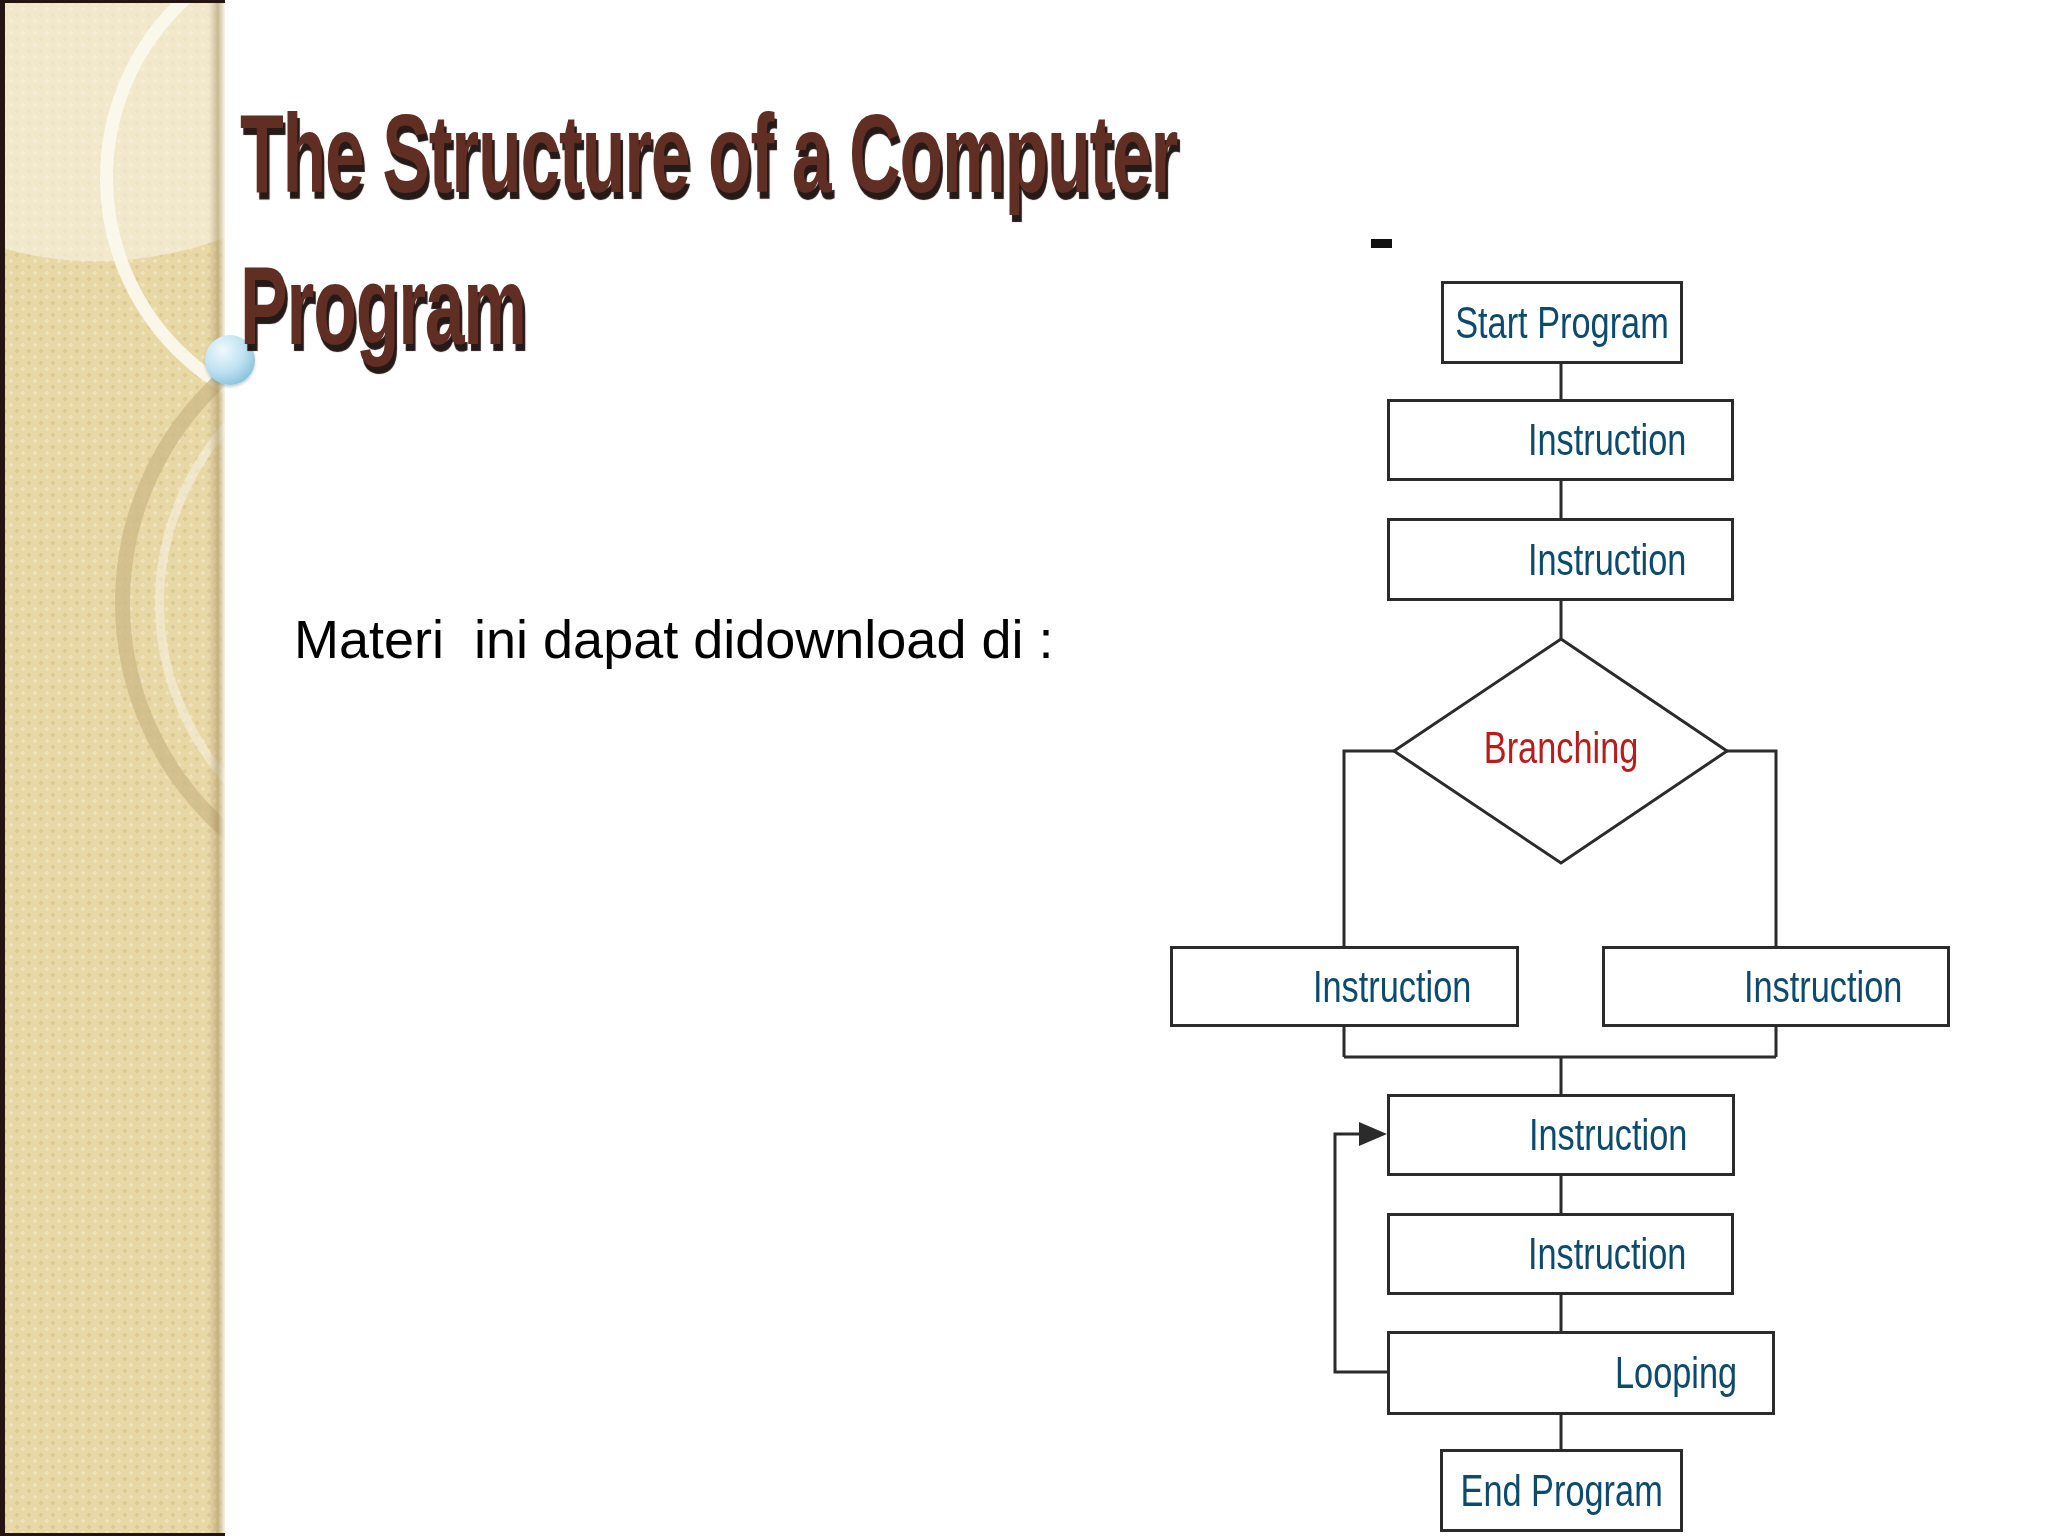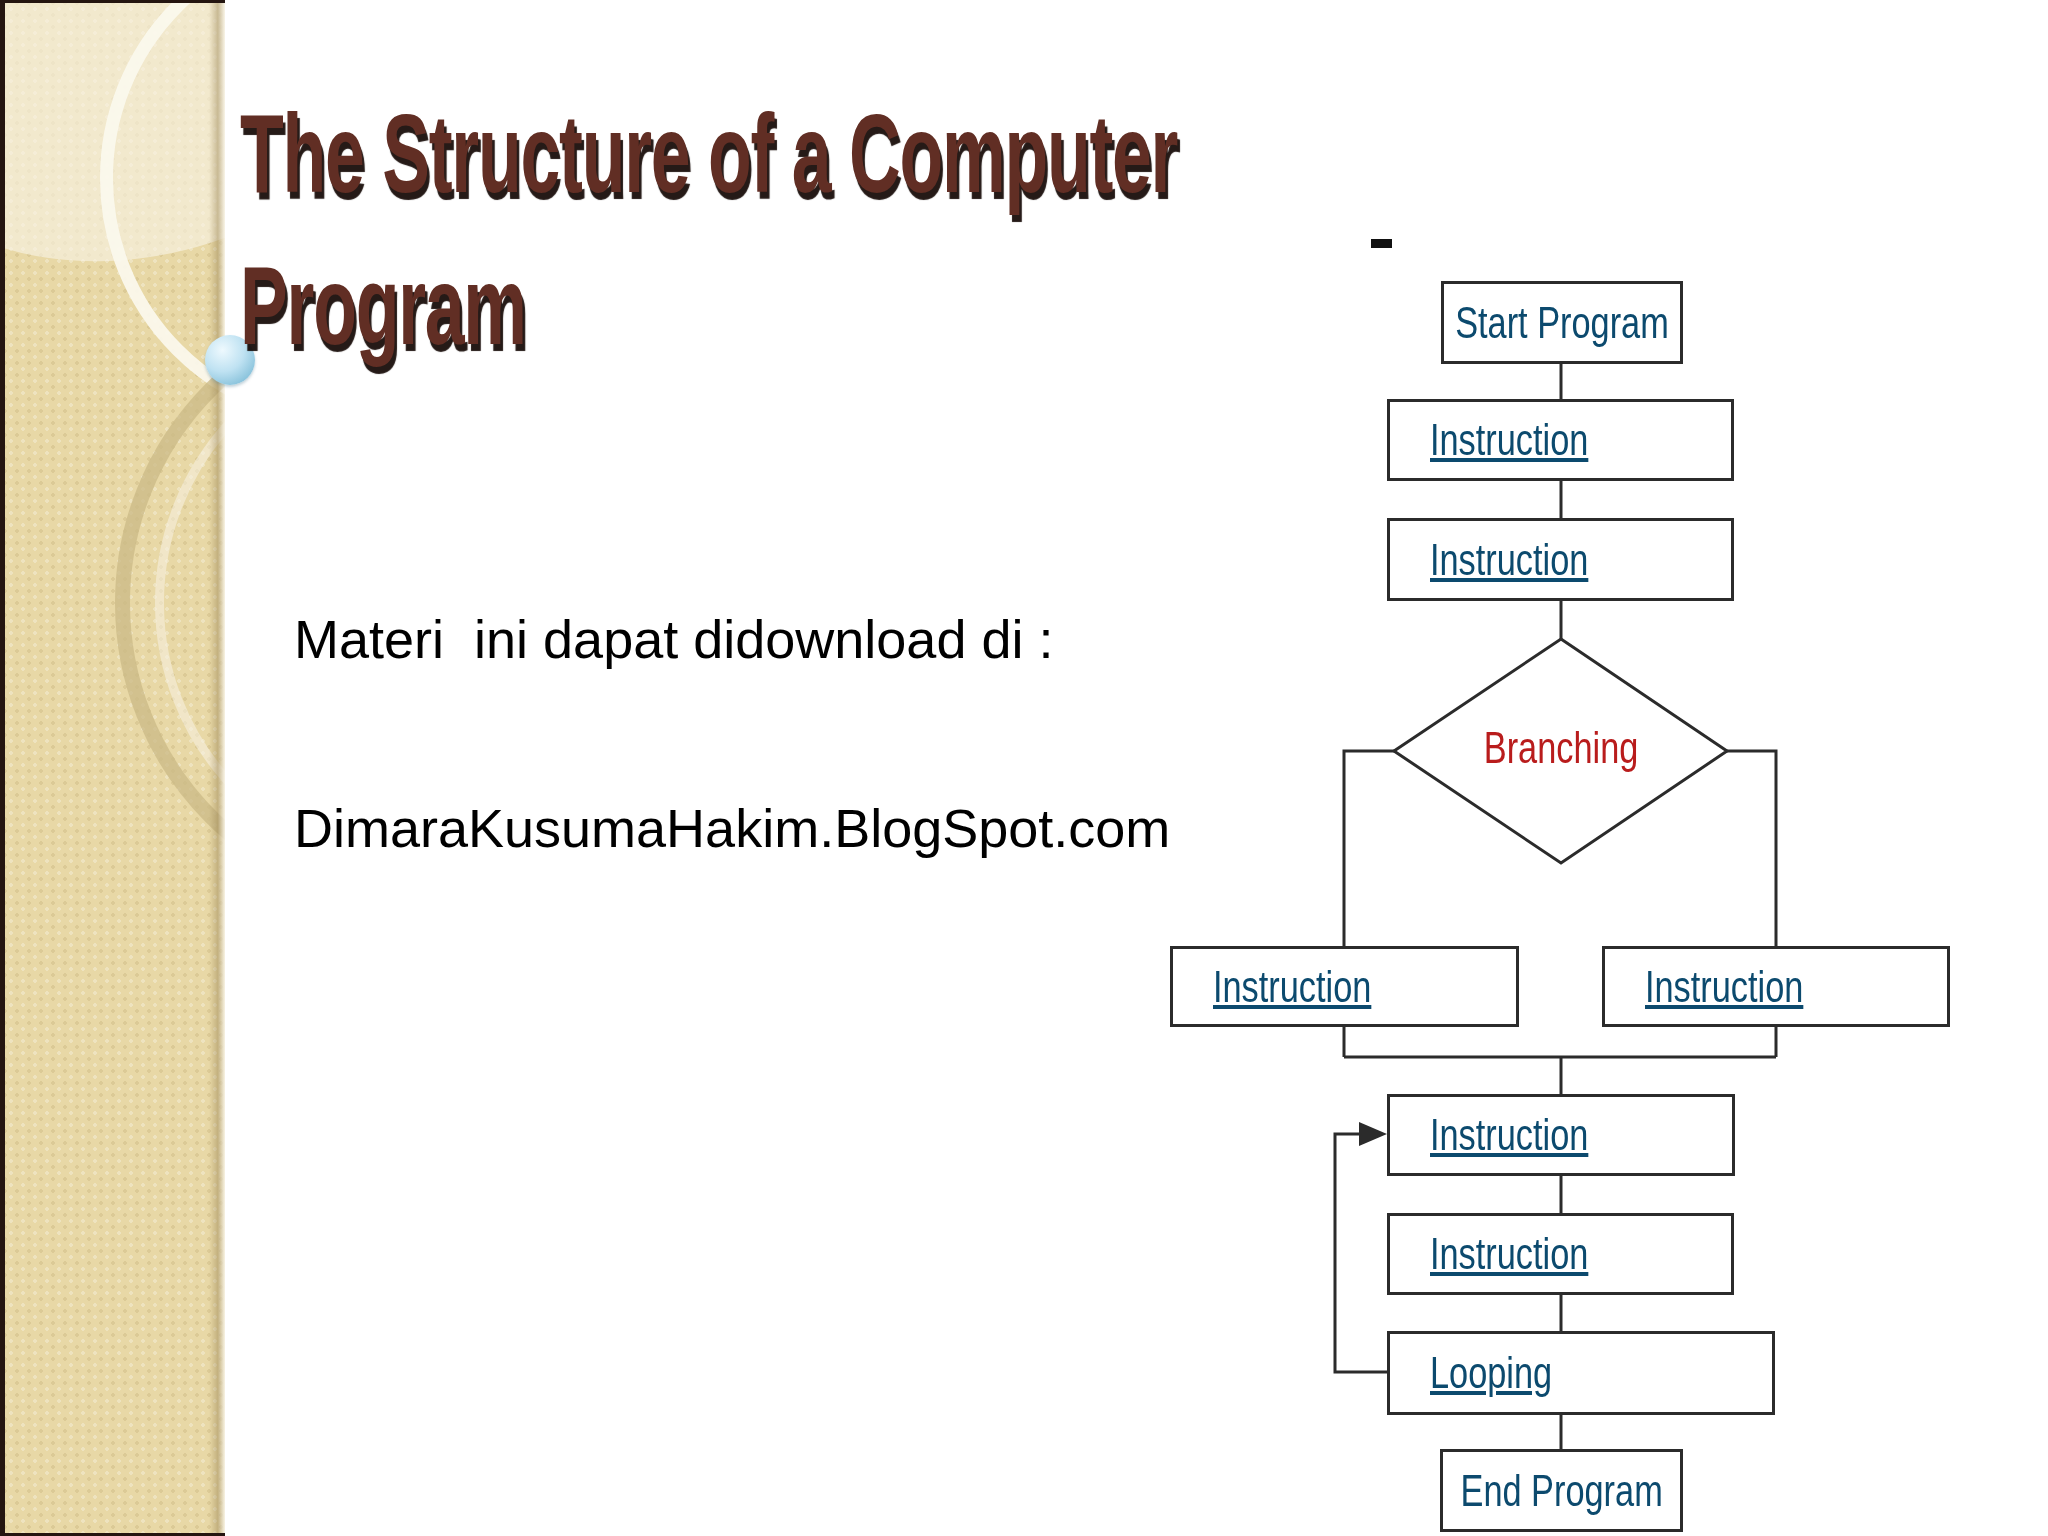--- a/index.html
+++ b/index.html
@@ -59,21 +59,21 @@
     font-size:54px;line-height:63px;white-space:pre-wrap;
   }
 
   
   .fc-svg{position:absolute;left:0;top:0;}
   .fc-node{
     position:absolute;background:#ffffff;border:3px solid #2b2b2b;box-sizing:border-box;
     display:flex;align-items:center;color:#0c4a6e;font-size:44px;
   }
   .fc-node .lbl{display:inline-block;transform:scaleX(0.78);transform-origin:left center;white-space:nowrap;}
-  .fc-left{justify-content:flex-start;padding-left:40px;text-decoration:underline;}
+  .fc-left{justify-content:flex-end;padding-left:40px;}
   .fc-center{justify-content:center;}
   .fc-center .lbl{transform-origin:center center;}
   .fc-diamond-label{
     position:absolute;left:1411px;top:723px;width:300px;text-align:center;
     color:#b91c1c;font-size:44px;
   }
   .fc-diamond-label .lbl{display:inline-block;transform:scaleX(0.78);transform-origin:center center;white-space:nowrap;}
 
   .stray{position:absolute;left:1371px;top:239px;width:21px;height:9px;background:#111;}
 </style>
@@ -92,21 +92,20 @@
 
   <div class="bead"></div>
 
   <div class="title">
     <div>The Structure of a Computer</div>
     <div>Program</div>
   </div>
 
   <div class="subtitle">
     <div>Materi  ini dapat didownload di :</div>
-    <div>DimaraKusumaHakim.BlogSpot.com</div>
   </div>
 
   <div class="stray"></div>
 
   <svg class="fc-svg" width="2048" height="1536" viewBox="0 0 2048 1536">
     <g stroke="#2b2b2b" stroke-width="3" fill="none">
 
       <line x1="1561" y1="364" x2="1561" y2="400"></line>
 
       <line x1="1561" y1="481" x2="1561" y2="519"></line>

